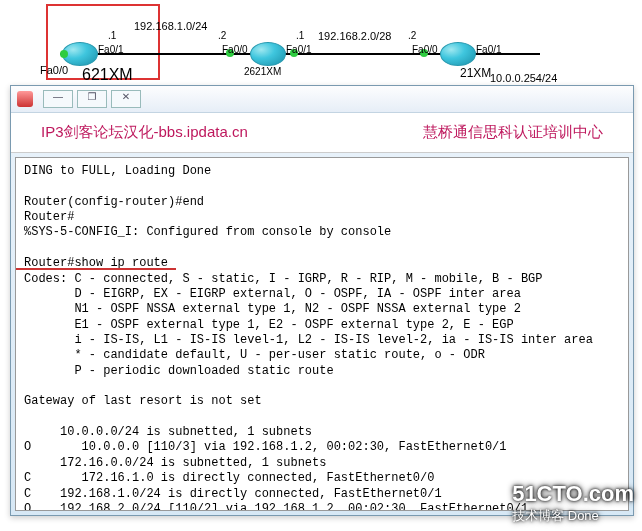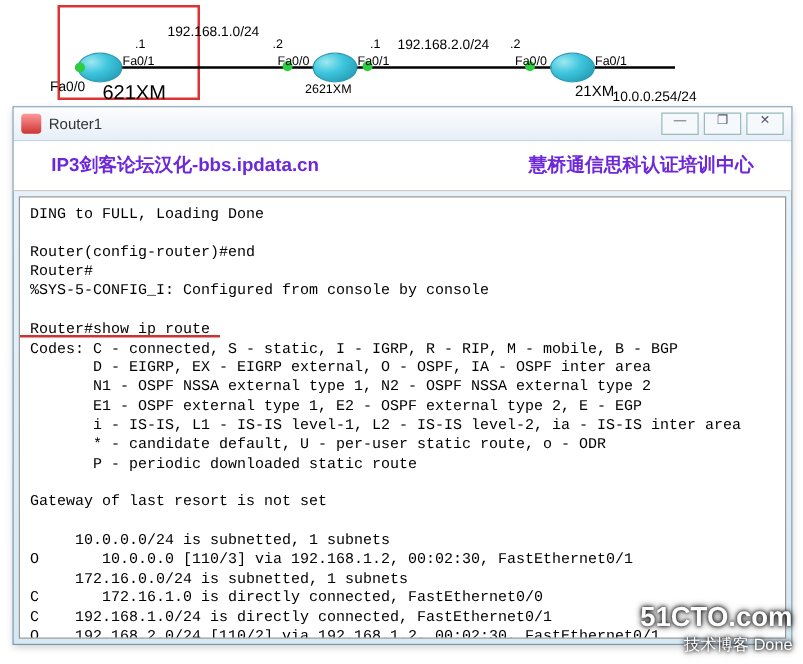--- a/index.html
+++ b/index.html
@@ -99,23 +99,22 @@
   }
   .tab.active {
     background: #fff;
     font-weight: normal;
   }
   .banner {
     background: #fff;
     padding: 10px 30px;
     display: flex;
     font-size: 15px;
-    color: #6d28d9;
+    color: #be185d;
     border-bottom: 1px solid #ccc;
-    font-weight: bold;
   }
   .banner .left { flex: 1; }
   .banner .right { }
   .cli {
     background: #fff;
     border: 1px solid #999;
     margin: 4px;
     padding: 6px 8px;
     font-family: Consolas, "Courier New", monospace;
     font-size: 12px;
@@ -130,38 +129,37 @@
     position: absolute;
     border-bottom: 2px solid #c33;
   }
   .watermark {
     position: absolute;
     right: 8px;
     bottom: 6px;
     color: #fff;
     text-shadow: 0 0 6px #000, 0 0 3px #000;
     font-family: Arial, sans-serif;
-    text-align: right;
   }
   .watermark .big {
     font-size: 22px;
     font-weight: bold;
   }
   .watermark .small {
     font-size: 13px;
   }
 </style>
 </head>
 <body>
 
 <div class="topo">
   <div class="redbox" style="left:46px; top:4px; width:110px; height:72px;"></div>
 
   <div class="topo-label" style="left:134px; top:20px;">192.168.1.0/24</div>
-  <div class="topo-label" style="left:318px; top:30px;">192.168.2.0/24</div>
+  <div class="topo-label" style="left:318px; top:30px;">192.168.2.0/28</div>
   <div class="topo-label" style="left:490px; top:72px;">10.0.0.254/24</div>
 
   <div class="wire" style="left:60px; top:53px; width:480px;"></div>
 
   <div class="router-icon" style="left:62px; top:42px;"></div>
   <div class="topo-label" style="left:40px; top:64px;">Fa0/0</div>
   <div class="topo-label" style="left:98px; top:44px; font-size:10px;">Fa0/1</div>
   <div class="topo-label" style="left:108px; top:30px; font-size:10px;">.1</div>
   <div class="topo-label" style="left:82px; top:66px; font-size:16px;">621XM</div>
 
@@ -180,21 +178,20 @@
   <div class="router-icon" style="left:440px; top:42px;"></div>
   <div class="topo-label" style="left:408px; top:30px; font-size:10px;">.2</div>
   <div class="topo-label" style="left:412px; top:44px; font-size:10px;">Fa0/0</div>
   <div class="topo-label" style="left:476px; top:44px; font-size:10px;">Fa0/1</div>
   <div class="topo-label" style="left:460px; top:66px; font-size:12px;">21XM</div>
 </div>
 
 <div class="window">
   <div class="titlebar">
     <div class="icon"></div>
-    <div class="title">Router1</div>
     <div class="winbtn">—</div>
     <div class="winbtn">❐</div>
     <div class="winbtn">✕</div>
   </div>
 
 
   <div class="banner">
     <div class="left">IP3剑客论坛汉化-bbs.ipdata.cn</div>
     <div class="right">慧桥通信思科认证培训中心</div>
   </div>

